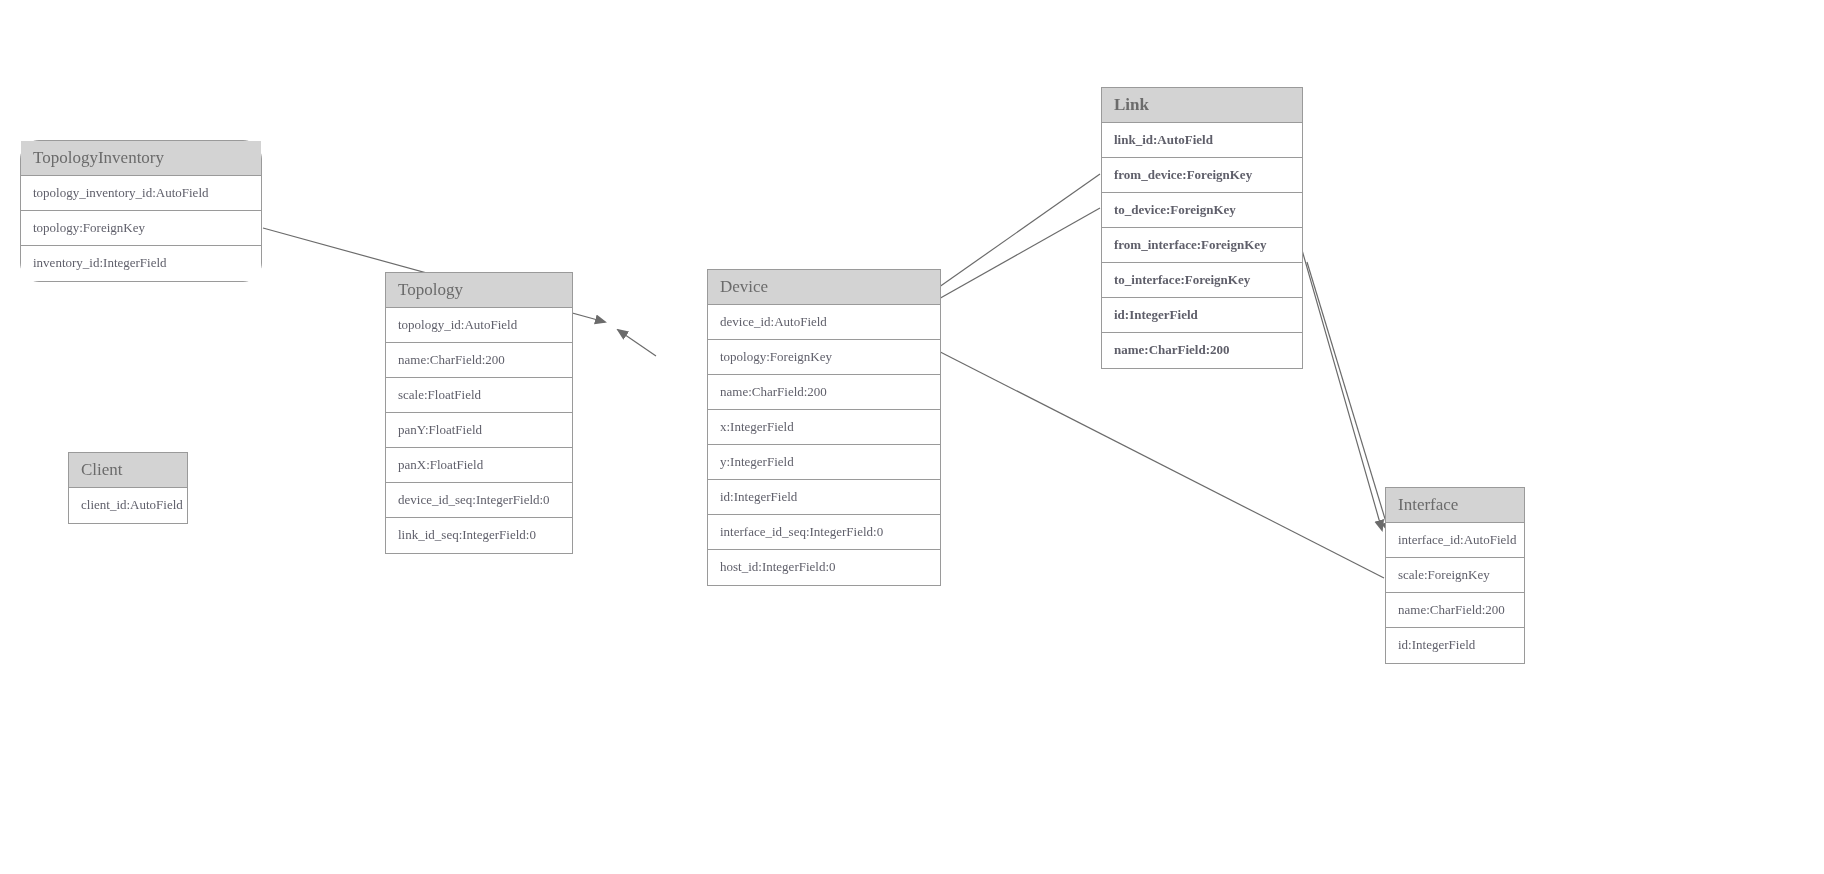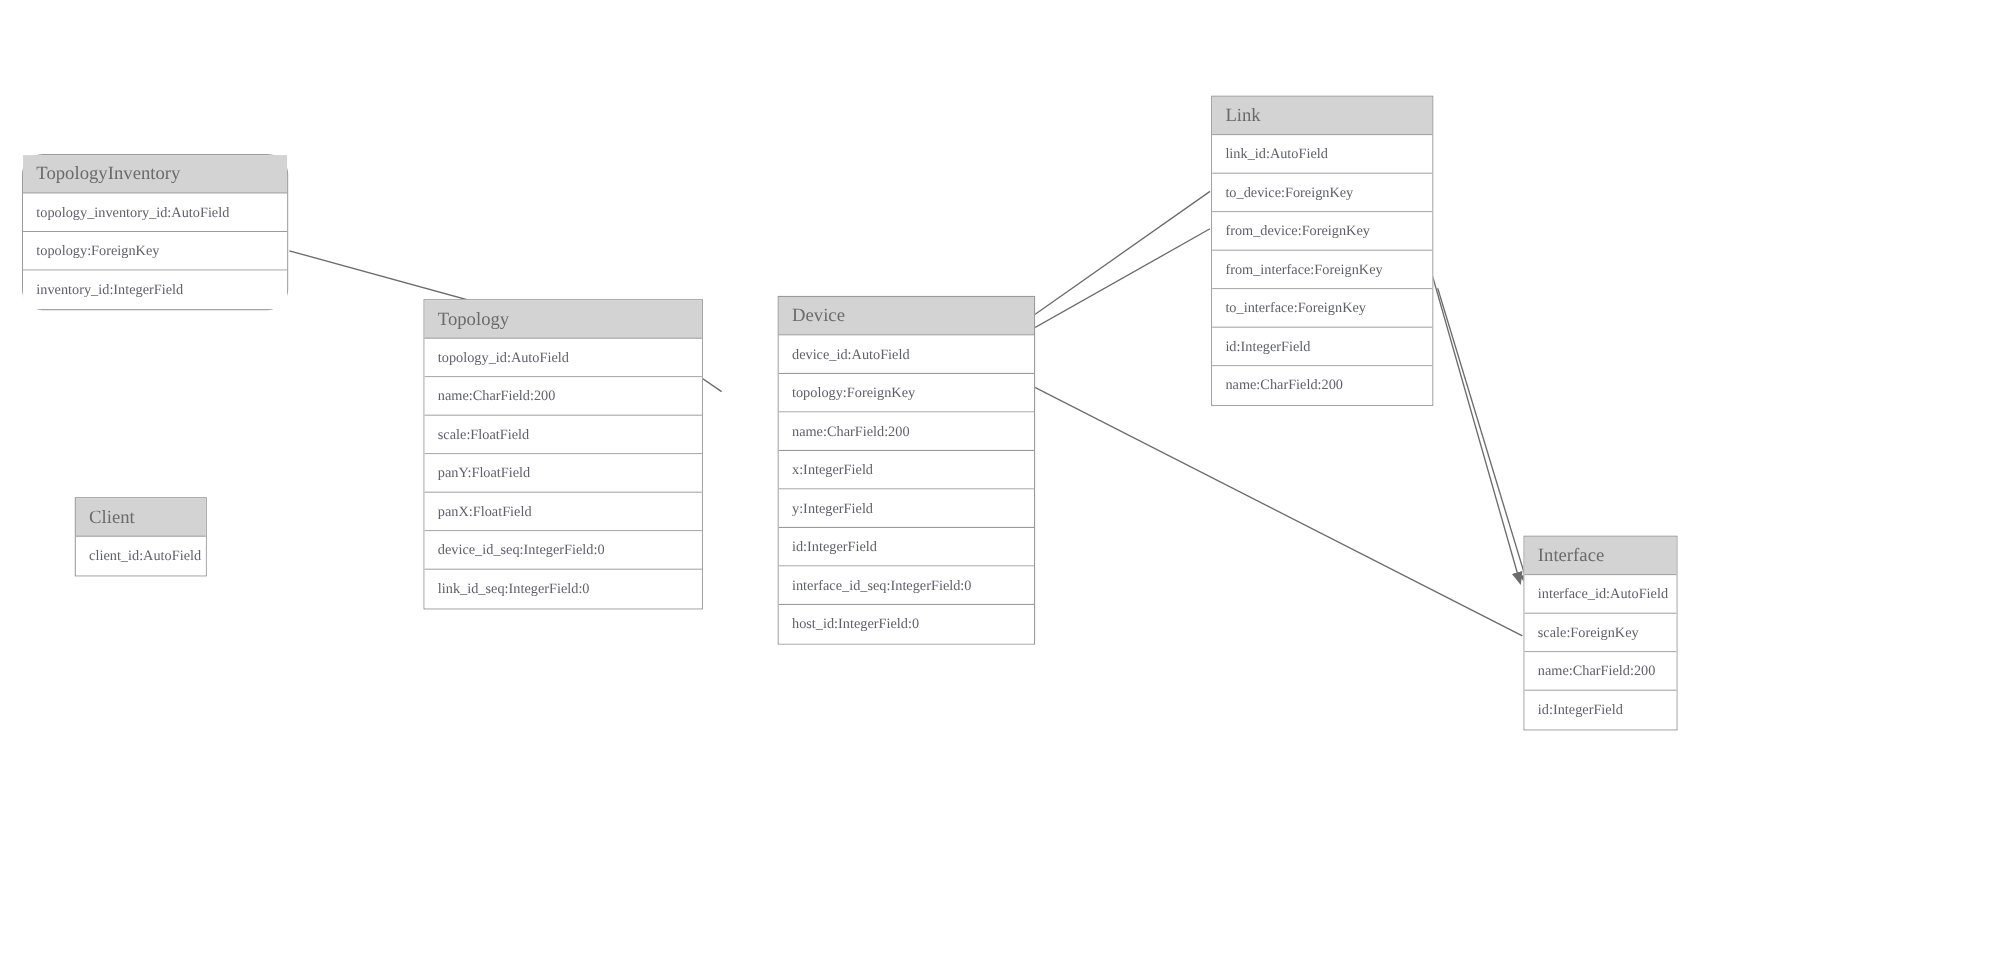--- a/index.html
+++ b/index.html
@@ -92,21 +92,21 @@
     <div class="entity-field">topology_inventory_id:AutoField</div>
     <div class="entity-field">topology:ForeignKey</div>
     <div class="entity-field">inventory_id:IntegerField</div>
   </div>
 
   <div class="entity" style="left:68px; top:452px; width:120px;">
     <div class="entity-header">Client</div>
     <div class="entity-field">client_id:AutoField</div>
   </div>
 
-  <div class="entity" style="left:385px; top:272px; width:254px;">
+  <div class="entity" style="left:385px; top:272px; width:188px;">
     <div class="entity-header">Topology</div>
     <div class="entity-field">topology_id:AutoField</div>
     <div class="entity-field">name:CharField:200</div>
     <div class="entity-field">scale:FloatField</div>
     <div class="entity-field">panY:FloatField</div>
     <div class="entity-field">panX:FloatField</div>
     <div class="entity-field">device_id_seq:IntegerField:0</div>
     <div class="entity-field">link_id_seq:IntegerField:0</div>
   </div>
 
@@ -115,25 +115,25 @@
     <div class="entity-field">device_id:AutoField</div>
     <div class="entity-field">topology:ForeignKey</div>
     <div class="entity-field">name:CharField:200</div>
     <div class="entity-field">x:IntegerField</div>
     <div class="entity-field">y:IntegerField</div>
     <div class="entity-field">id:IntegerField</div>
     <div class="entity-field">interface_id_seq:IntegerField:0</div>
     <div class="entity-field">host_id:IntegerField:0</div>
   </div>
 
-  <div class="entity" style="left:1101px; top:87px; width:202px;">
+  <div class="entity" style="left:1101px; top:87px; width:202px;font-weight:bold;">
     <div class="entity-header">Link</div>
     <div class="entity-field">link_id:AutoField</div>
+    <div class="entity-field">from_device:ForeignKey</div>
     <div class="entity-field">to_device:ForeignKey</div>
-    <div class="entity-field">from_device:ForeignKey</div>
     <div class="entity-field">from_interface:ForeignKey</div>
     <div class="entity-field">to_interface:ForeignKey</div>
     <div class="entity-field">id:IntegerField</div>
     <div class="entity-field">name:CharField:200</div>
   </div>
 
   <div class="entity" style="left:1385px; top:487px; width:140px;">
     <div class="entity-header">Interface</div>
     <div class="entity-field">interface_id:AutoField</div>
     <div class="entity-field">scale:ForeignKey</div>

